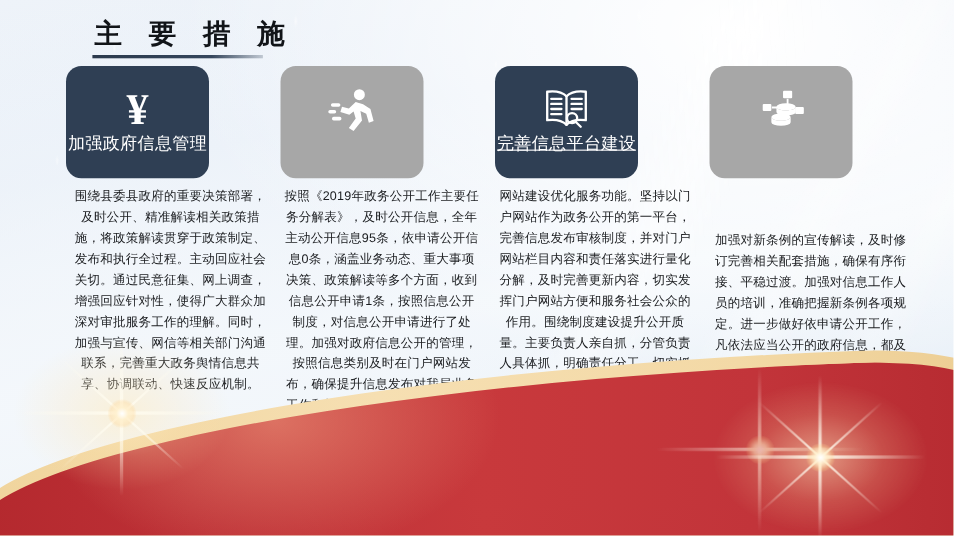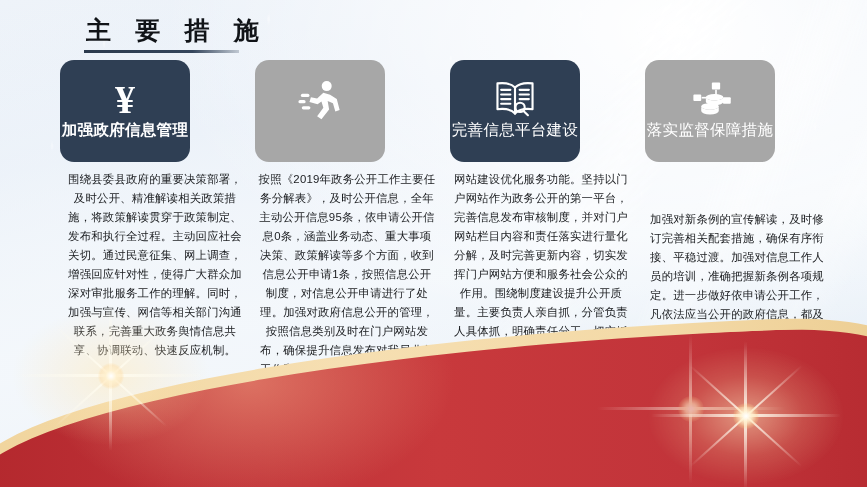--- a/index.html
+++ b/index.html
@@ -110,23 +110,23 @@
     top: 120px;
     width: 190px;
     text-align: center;
     font-size: 15.5px;
     color: #ffffff;
     white-space: nowrap;
     letter-spacing: .3px;
   }
 
   
-  .c1 { left: 60px; }  .l1 { left: 30px; font-weight: bold; }
+  .c1 { left: 60px; }  .l1 { left: 30px; }
   .c2 { left: 255px; } .l2 { left: 225px; }
-  .c3 { left: 450px; } .l3 { left: 420px; }
+  .c3 { left: 450px; } .l3 { left: 420px; text-decoration: underline; }
   .c4 { left: 645px; } .l4 { left: 615px; }
 
   
   .col {
     position: absolute;
     top: 170px;
     width: 178px;
     font-size: 11.4px;
     line-height: 19px;
     color: #1a1c1f;
@@ -264,21 +264,20 @@
         </g>
         <g fill="#ffffff">
           <ellipse cx="31" cy="20" rx="9.5" ry="3.6"></ellipse>
           <path d="M21.5 20 v5 a9.5 3.6 0 0 0 19 0 v-5 a9.5 3.6 0 0 1 -19 0 z"></path>
           <ellipse cx="26" cy="30" rx="9.5" ry="3.6"></ellipse>
           <path d="M16.5 30 v5 a9.5 3.6 0 0 0 19 0 v-5 a9.5 3.6 0 0 1 -19 0 z"></path>
         </g>
       </svg>
     </div>
   </div>
-  <div class="card-label l4">落实监督保障措施</div>
 
   <div class="col b1">围绕县委县政府的重要决策部署，及时公开、精准解读相关政策措施，将政策解读贯穿于政策制定、发布和执行全过程。主动回应社会关切。通过民意征集、网上调查，增强回应针对性，使得广大群众加深对审批服务工作的理解。同时，加强与宣传、网信等相关部门沟通联系，完善重大政务舆情信息共享、协调联动、快速反应机制。</div>
   <div class="col b2">按照《2019年政务公开工作主要任务分解表》，及时公开信息，全年主动公开信息95条，依申请公开信息0条，涵盖业务动态、重大事项决策、政策解读等多个方面，收到信息公开申请1条，按照信息公开制度，对信息公开申请进行了处理。加强对政府信息公开的管理，按照信息类别及时在门户网站发布，确保提升信息发布对我局业务工作和机构管理工作的推动作用。</div>
   <div class="col b3">网站建设优化服务功能。坚持以门户网站作为政务公开的第一平台，完善信息发布审核制度，并对门户网站栏目内容和责任落实进行量化分解，及时完善更新内容，切实发挥门户网站方便和服务社会公众的作用。围绕制度建设提升公开质量。主要负责人亲自抓，分管负责人具体抓，明确责任分工，切实抓好工作落实。抓好政府信息公开条例的贯彻落实。</div>
   <div class="col b4">加强对新条例的宣传解读，及时修订完善相关配套措施，确保有序衔接、平稳过渡。加强对信息工作人员的培训，准确把握新条例各项规定。进一步做好依申请公开工作，凡依法应当公开的政府信息，都及时做好公开工作，传递权威信息，及时回应关切，接受群众监督。</div>
 
   <div class="ribbon-wrap">
     <div class="ribbon-gold"></div>
     <div class="ribbon-red"></div>
   </div>

